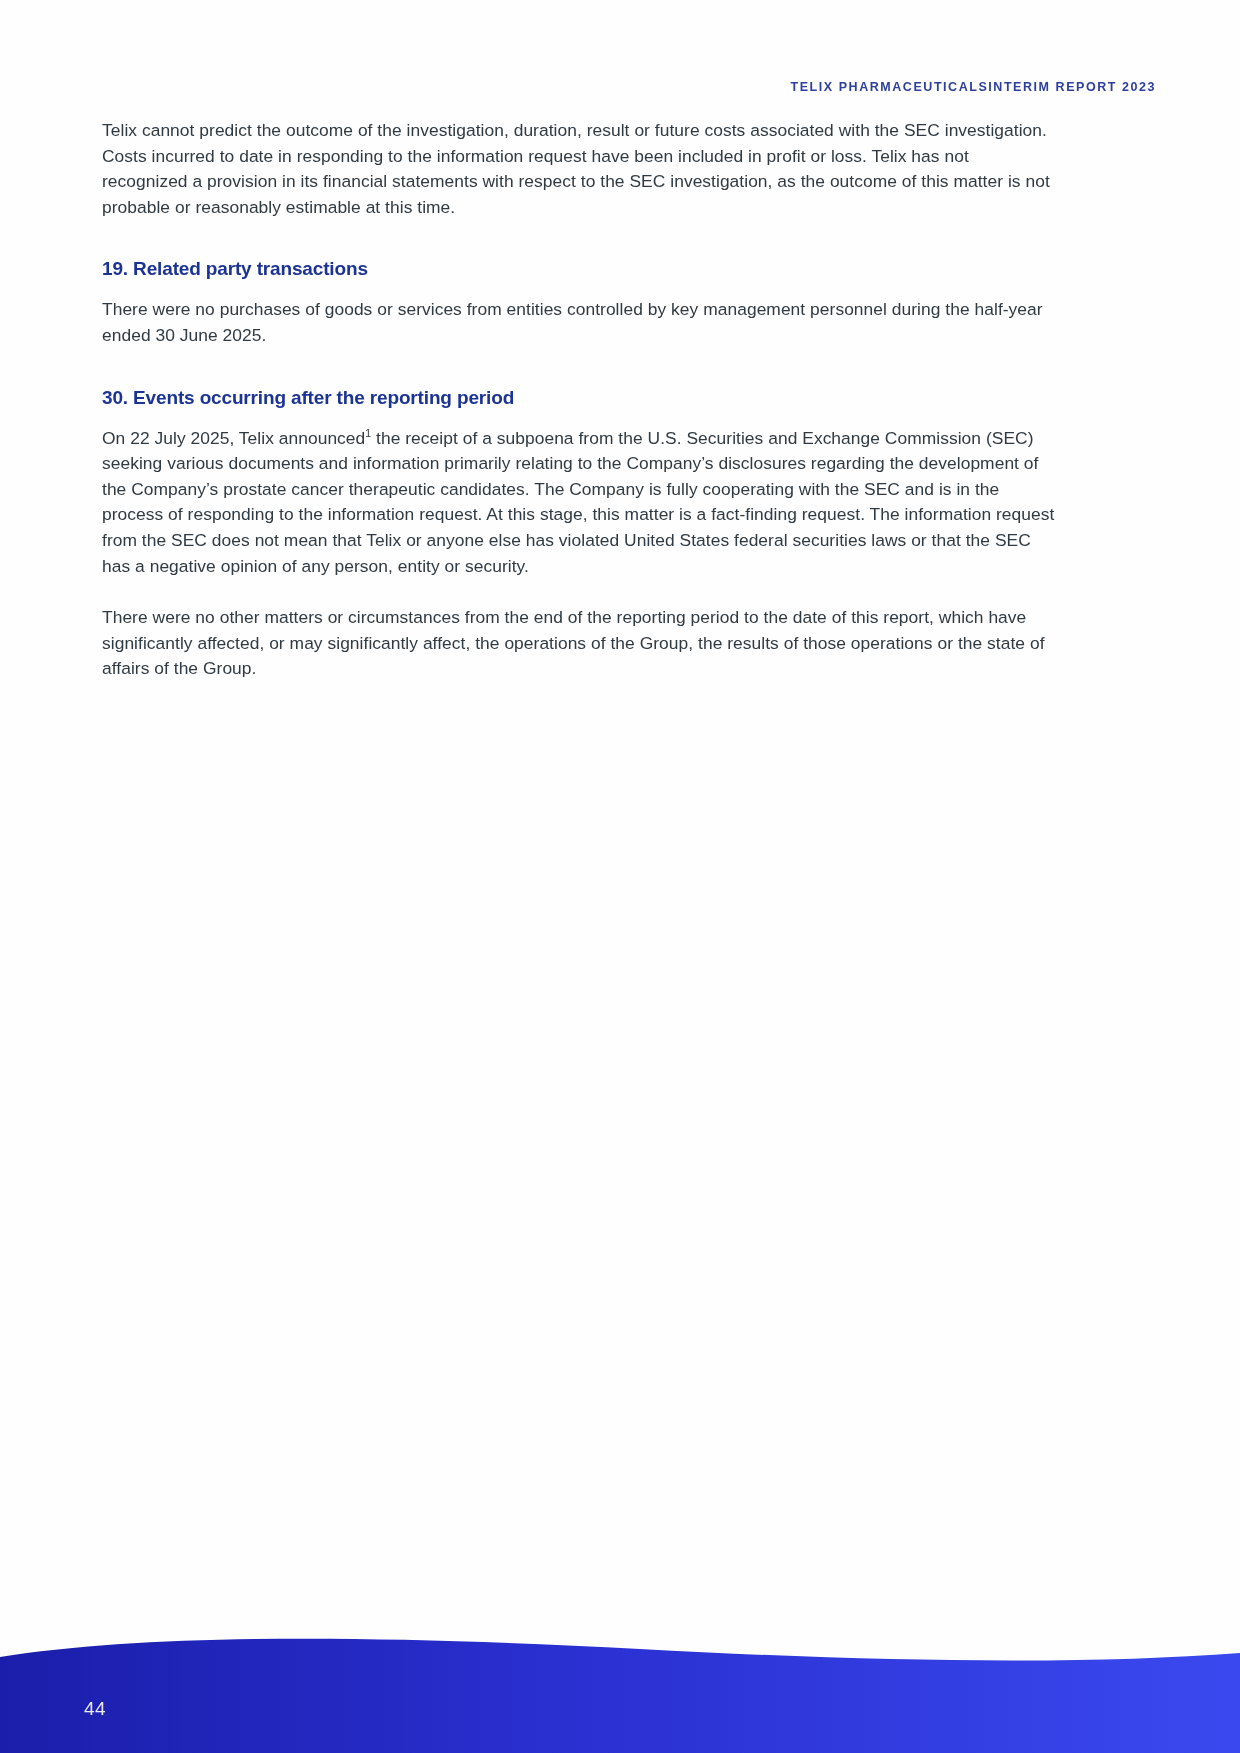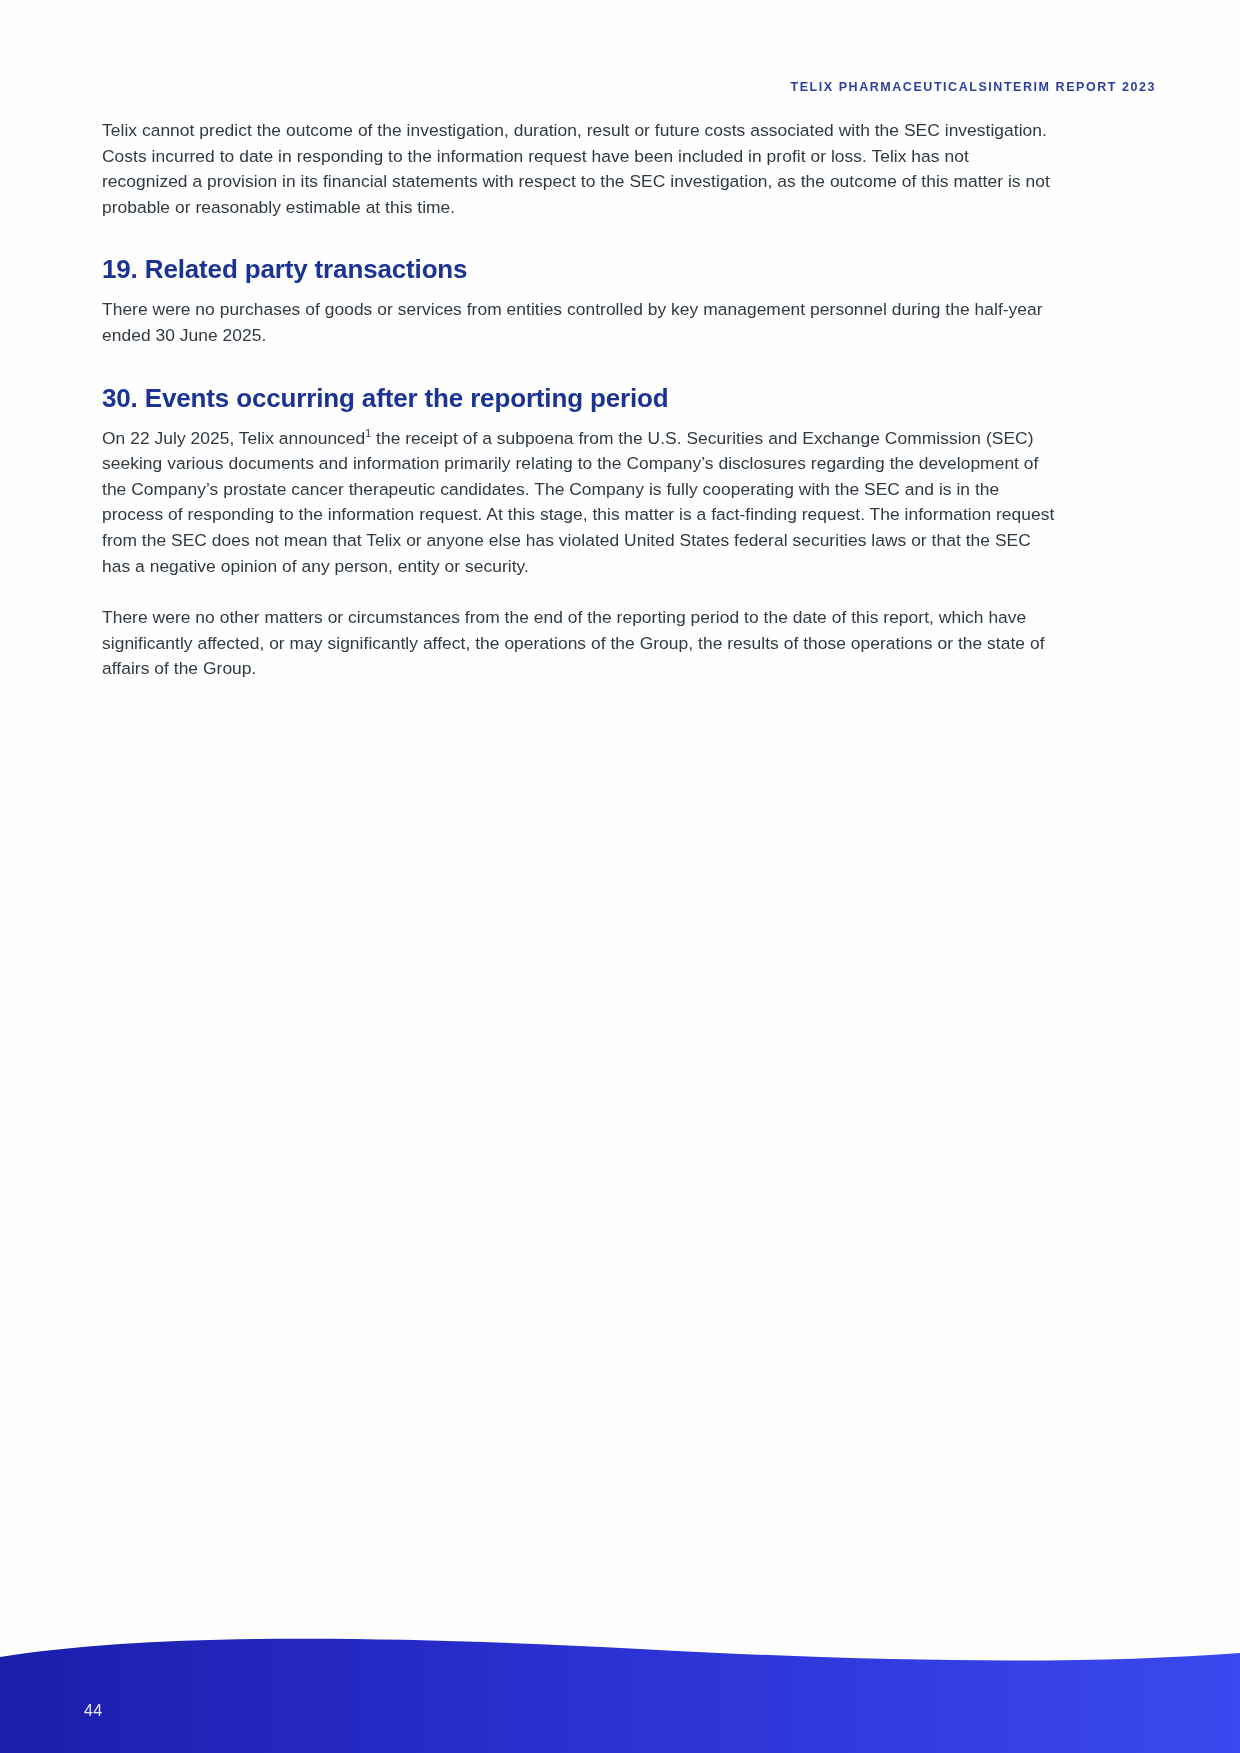--- a/index.html
+++ b/index.html
@@ -51,21 +51,21 @@
   p.body-text {
     margin: 0 0 0 0;
     font-size: 17.4px;
     line-height: 25.6px;
     color: #303a42;
     letter-spacing: 0.05px;
   }
 
   h2.section-heading {
     margin: 0;
-    font-size: 26px;
+    font-size: 19px;
     line-height: 30px;
     font-weight: 700;
     color: #1b3394;
     letter-spacing: -0.15px;
   }
 
   .gap-h2-top    { height: 34px; }
   .gap-h2-bottom { height: 13px; }
   .gap-para      { height: 26px; }
 
@@ -106,21 +106,21 @@
   }
   .footer-wave svg {
     display: block;
     width: 100%;
     height: 100%;
   }
   .page-number {
     position: absolute;
     left: 84px;
     bottom: 33px;
-    font-size: 16px;
+    font-size: 19px;
     color: #e8eaf6;
     letter-spacing: 0.4px;
     font-weight: 400;
   }
 </style>
 </head>
 <body>
 
 <div class="page">
 

